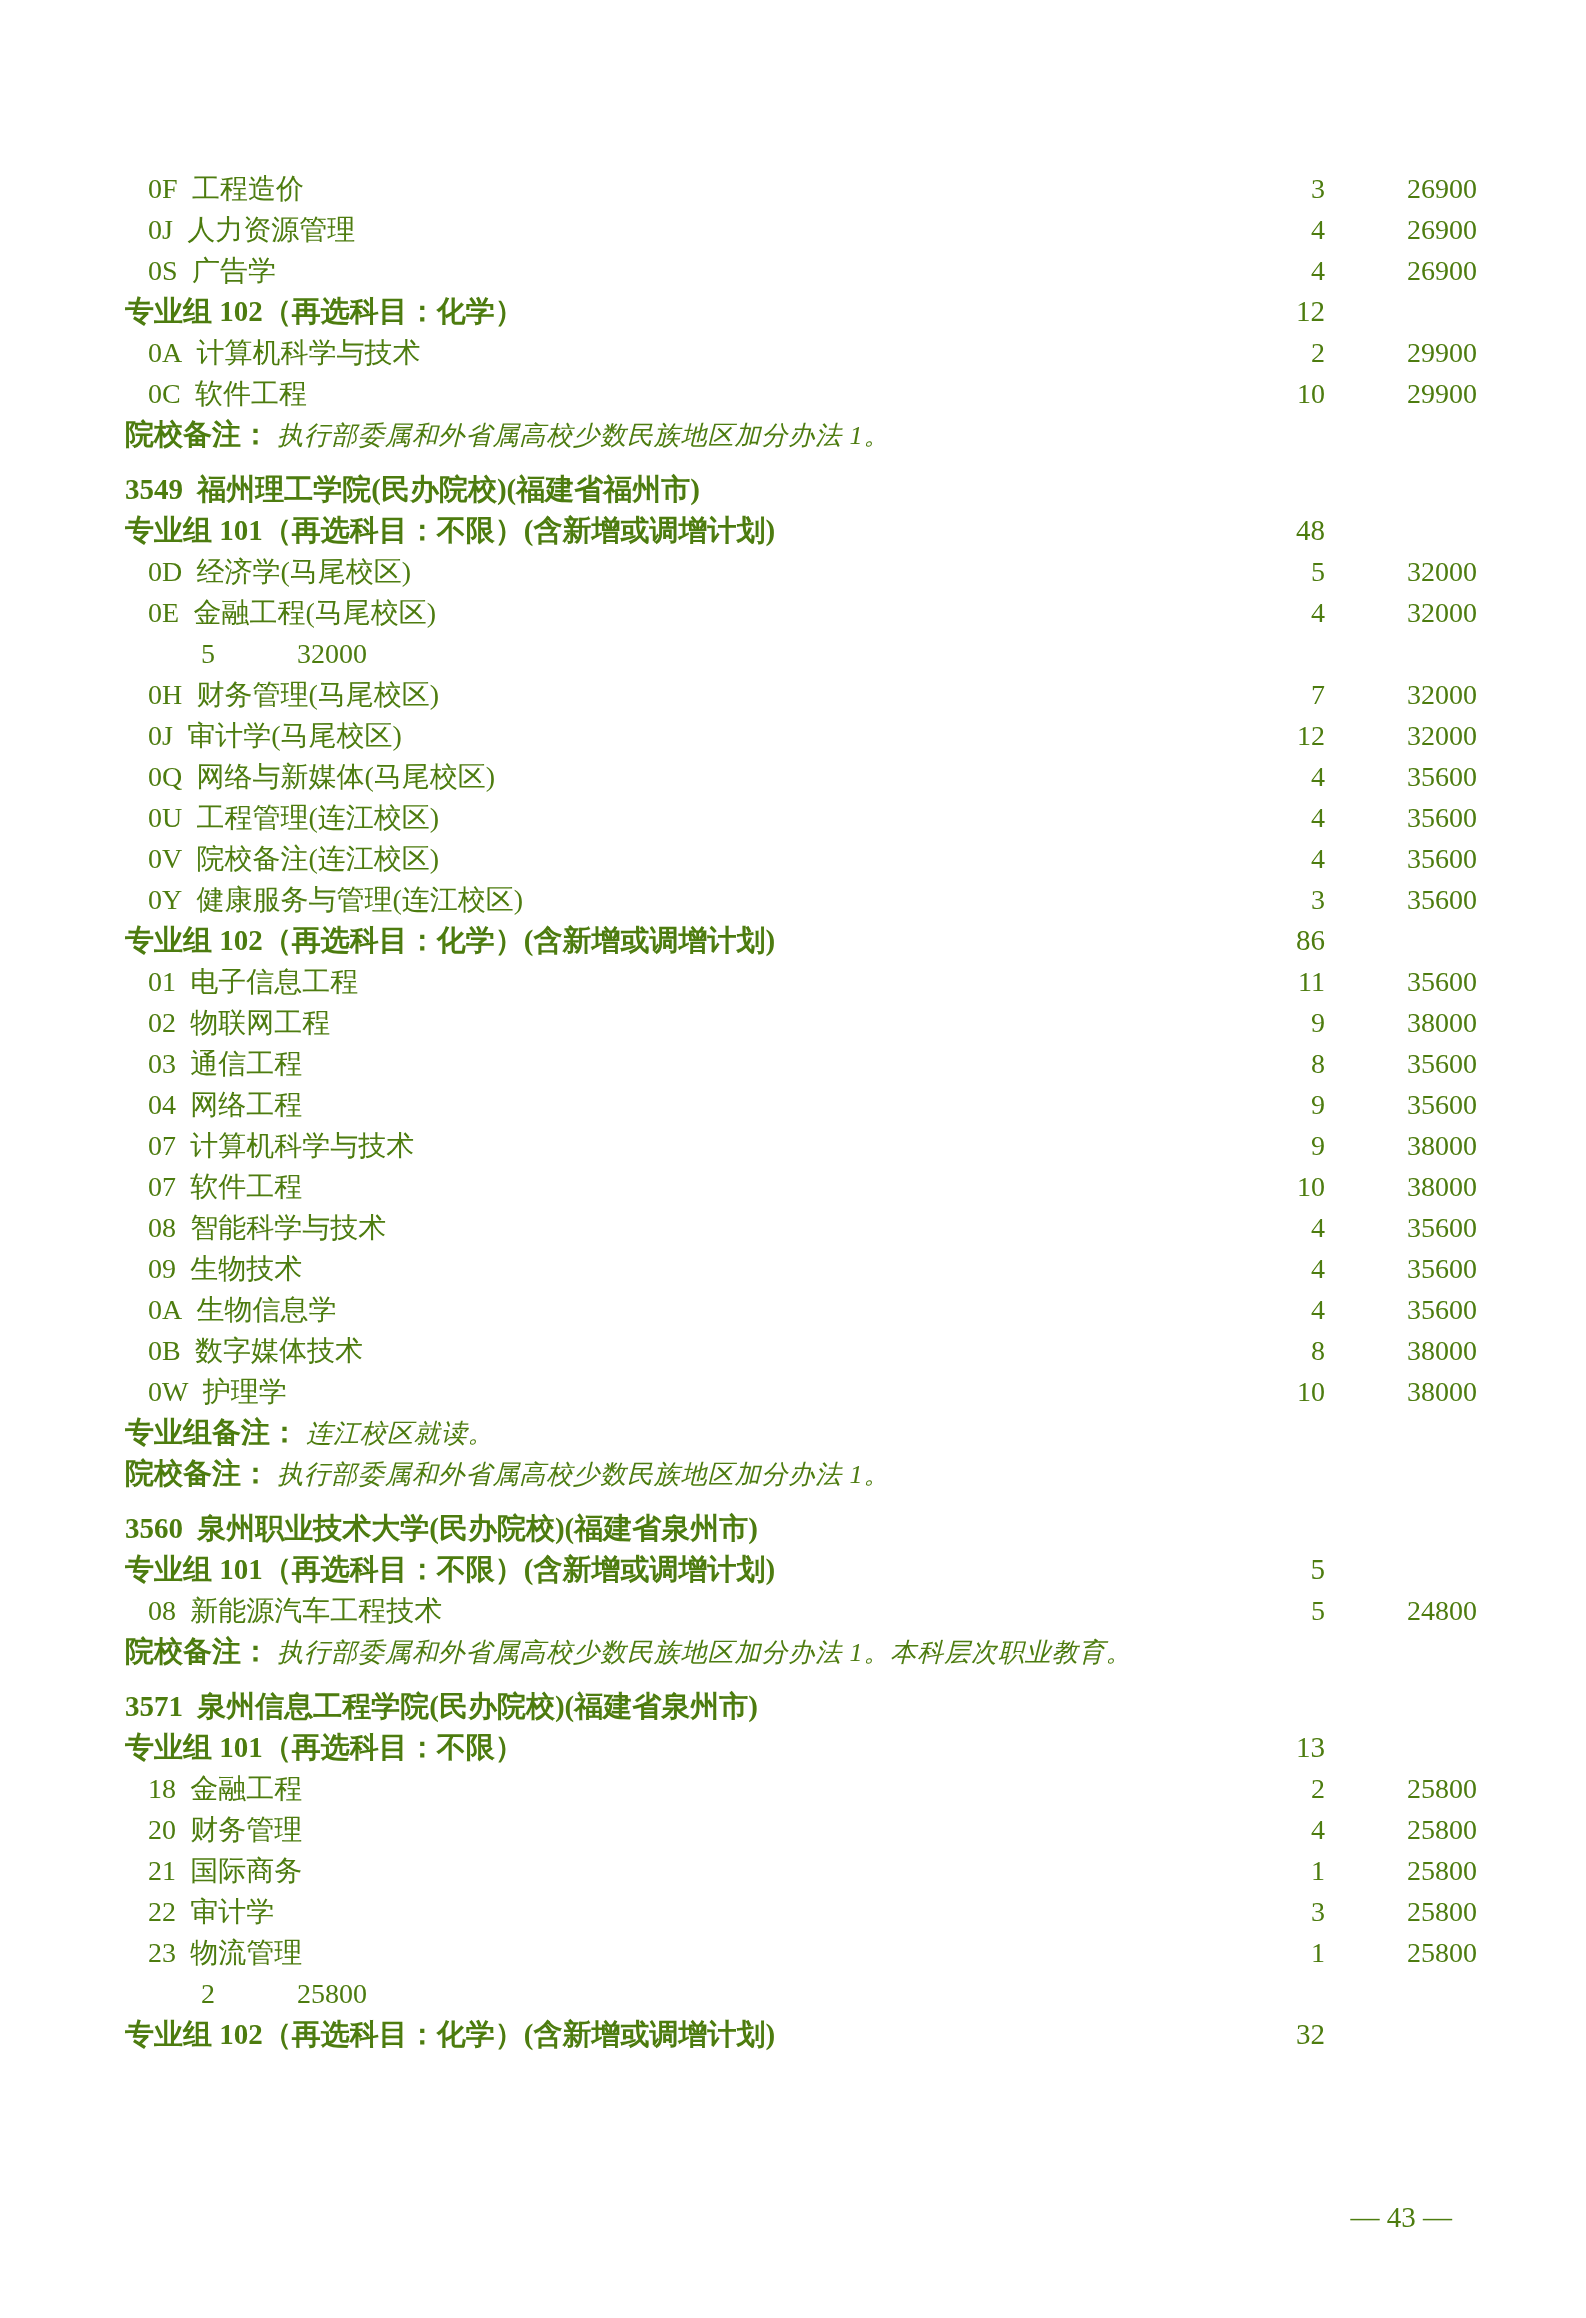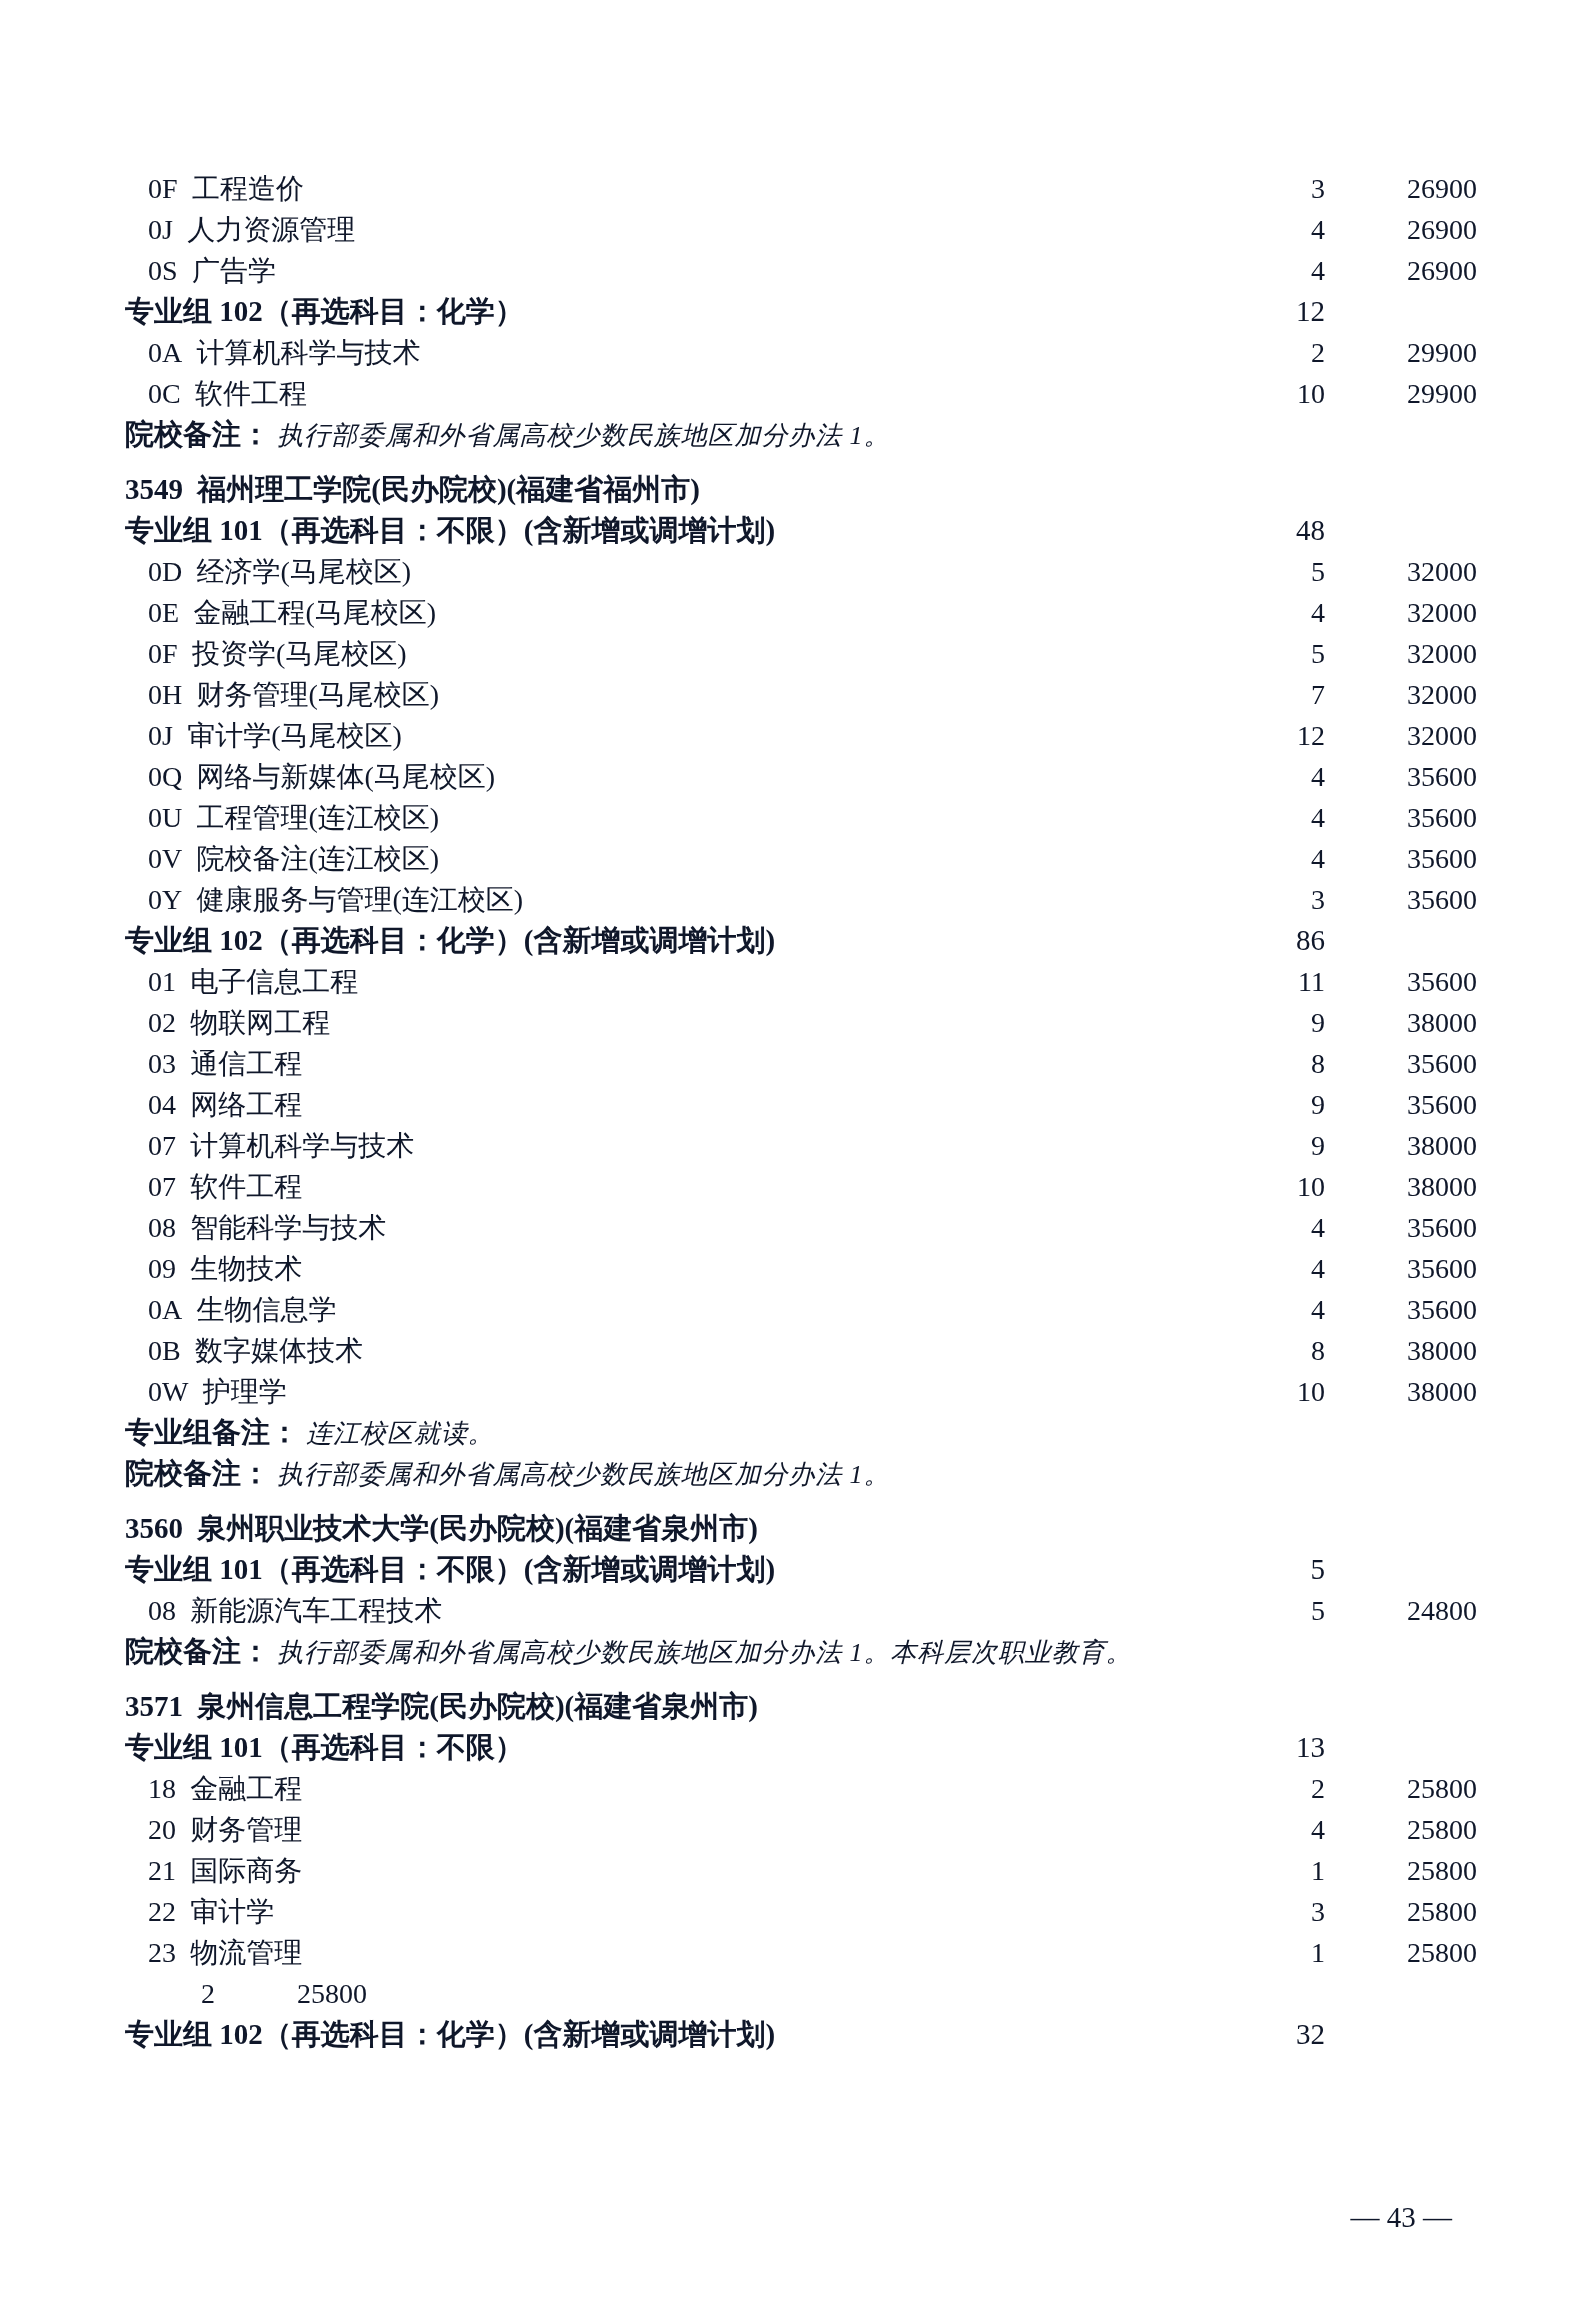--- a/index.html
+++ b/index.html
@@ -1,21 +1,21 @@
 <!DOCTYPE html>
 <html style="font-size:14.3px"><head>
 <meta charset="utf-8">
 <style>
   html, body { margin: 0; padding: 0; background: #e8e8e8; }
   .page {
     position: relative;
     width: 1586px;
     height: 2319px;
     background: #ffffff;
-    color: #0f172a;
+    color: #4d7c0f;
     font-family: "Liberation Serif", serif;
     overflow: hidden;
   }
   .content {
     position: absolute;
     left: 125px;
     top: 168px;
     right: 109px;
   }
   .row {
@@ -98,21 +98,20 @@
     <span class="cell-name"><span class="code">0D</span><span class="nm">经济学(马尾校区)</span></span>
     <span class="cell-count">5</span>
     <span class="cell-fee">32000</span>
   </div>
       <div class="row major">
     <span class="cell-name"><span class="code">0E</span><span class="nm">金融工程(马尾校区)</span></span>
     <span class="cell-count">4</span>
     <span class="cell-fee">32000</span>
   </div>
       <div class="row major">
-    <span class="cell-name"><span class="code">0F</span><span class="nm">投资学(马尾校区)</span></span>
     <span class="cell-count">5</span>
     <span class="cell-fee">32000</span>
   </div>
       <div class="row major">
     <span class="cell-name"><span class="code">0H</span><span class="nm">财务管理(马尾校区)</span></span>
     <span class="cell-count">7</span>
     <span class="cell-fee">32000</span>
   </div>
       <div class="row major">
     <span class="cell-name"><span class="code">0J</span><span class="nm">审计学(马尾校区)</span></span>

